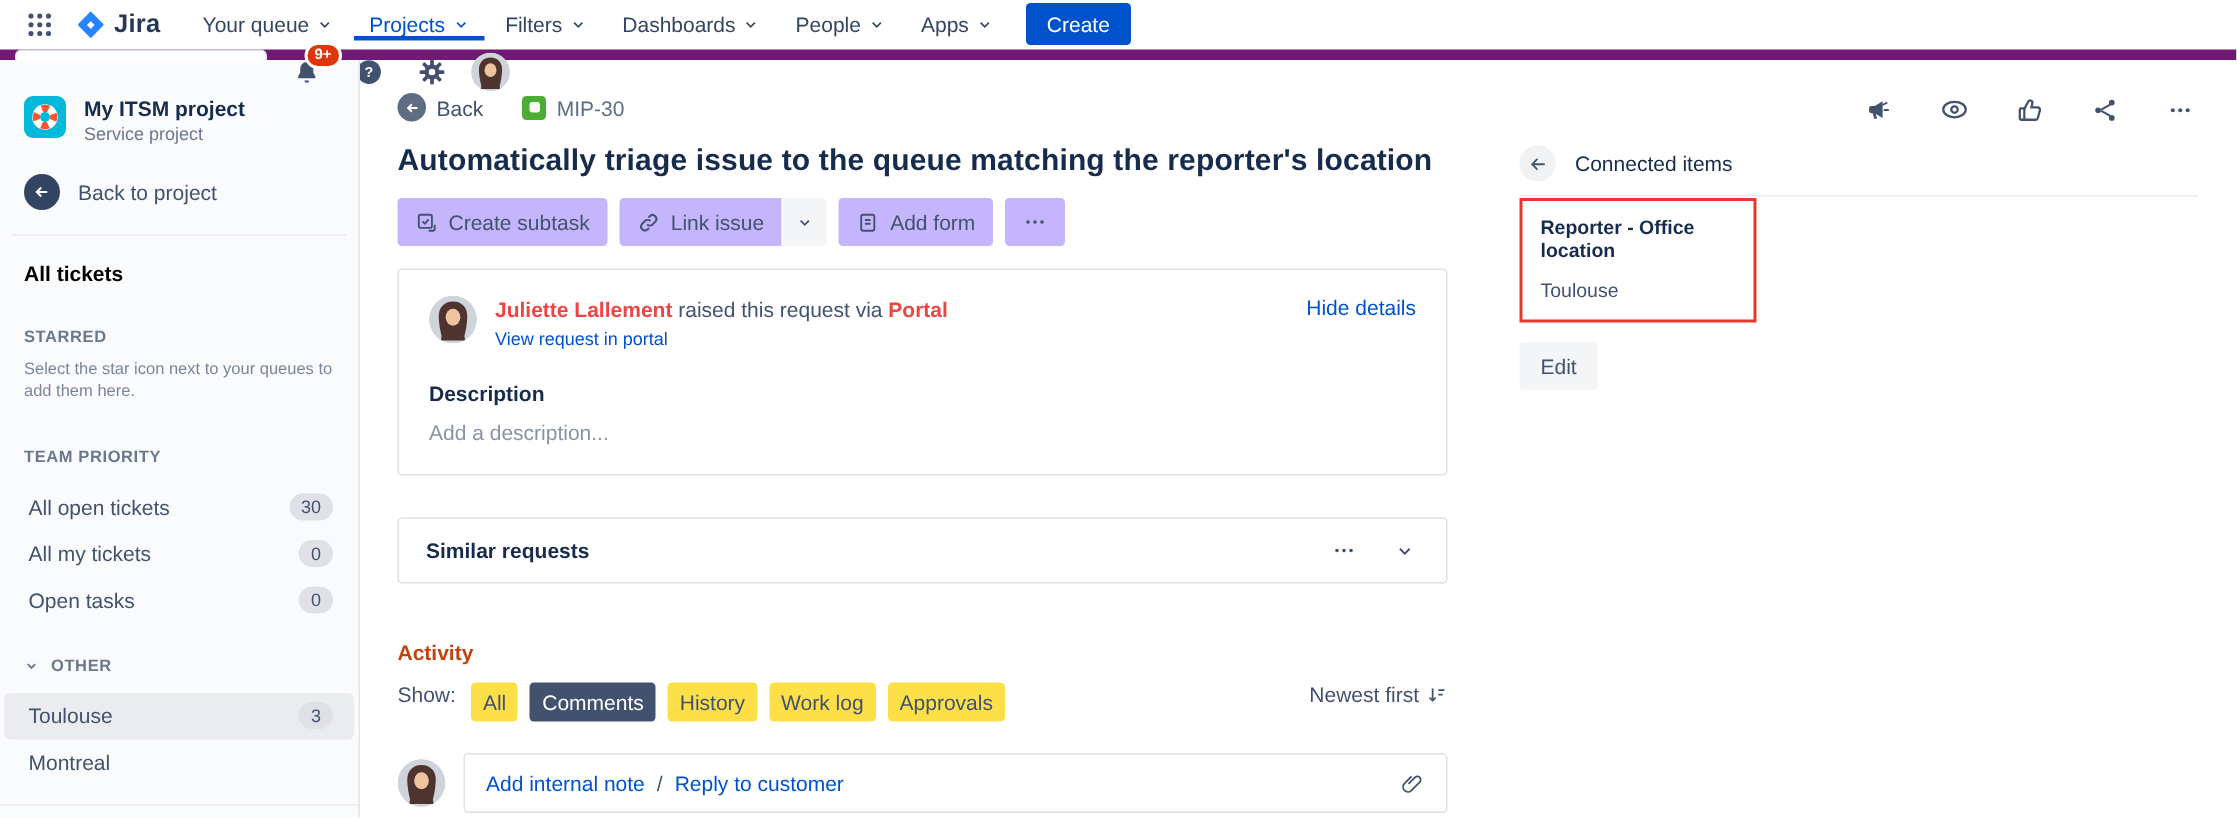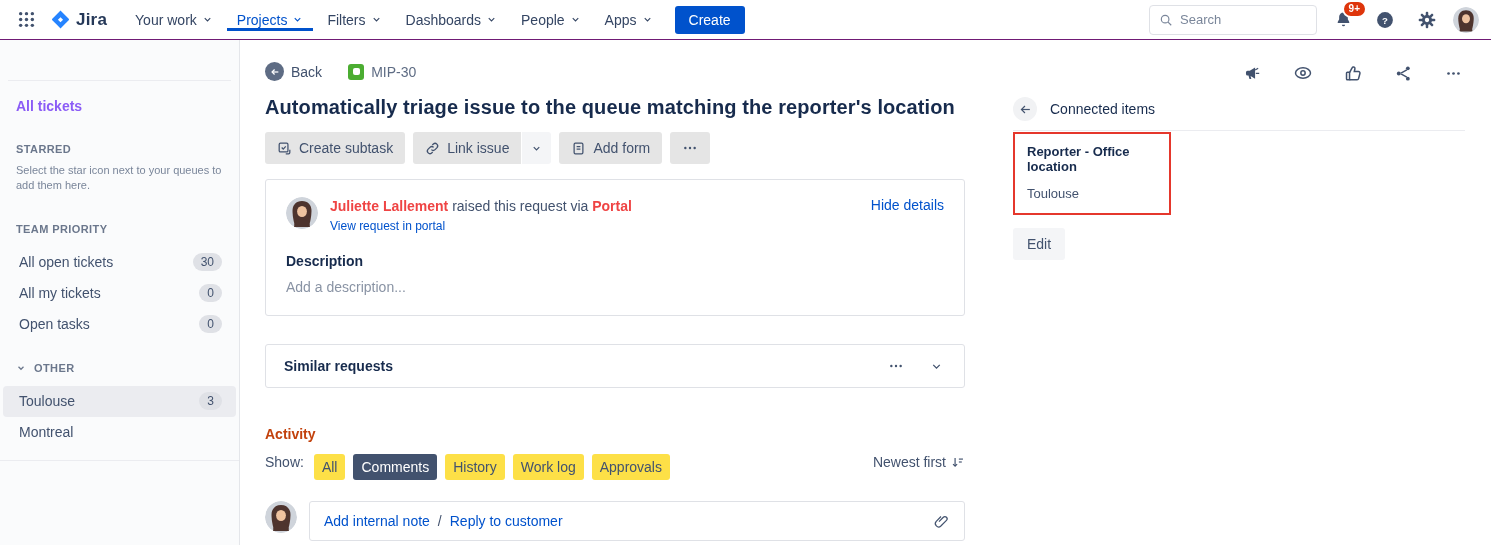--- a/index.html
+++ b/index.html
@@ -1,21 +1,21 @@
 <!DOCTYPE html>
 <html><head>
 <meta charset="utf-8">
 <style>
   * { margin:0; padding:0; box-sizing:border-box; }
   html,body { width:1491px; height:546px; overflow:hidden; background:#fff;
     font-family:"Liberation Sans", sans-serif; color:#172B4D; }
 
   
   .topnav { height:40px; display:flex; align-items:stretch; padding:0 12px 0 10px;
-    border-bottom:1px solid #701a75; background:#fff; }
+    border-bottom:7px solid #701a75; background:#fff;flex-direction:column; }
   .nav-left { display:flex; align-items:center; gap:4px; flex:1; }
   .icon-btn { display:flex; align-items:center; justify-content:center; width:32px; height:32px;
     border:none; background:transparent; border-radius:3px; cursor:pointer; }
   .logo { display:flex; align-items:center; gap:5px; padding:0 14px 0 4px; }
   .logo-text { font-size:17px; font-weight:700; color:#253858; letter-spacing:.2px; }
   .nav-item { display:flex; align-items:center; gap:5px; padding:0 10px; font-size:14px;
     font-weight:500; color:#344563; text-decoration:none; border-bottom:3px solid transparent;
     border-top:3px solid transparent; cursor:pointer; }
   .nav-item.active { color:#0052CC; border-bottom-color:#0052CC; }
   .nav-item.active svg polyline { stroke:#0052CC; }
@@ -42,21 +42,21 @@
   .sb-project { display:flex; gap:12px; padding:0 16px; align-items:flex-start; }
   .sb-proj-icon { width:28px; height:28px; border-radius:6px; background:#00B8D9; flex-shrink:0;
     display:flex; align-items:center; justify-content:center; }
   .sb-proj-name { font-weight:700; font-size:14px; color:#172B4D; }
   .sb-proj-type { font-size:12px; color:#6B778C; margin-top:2px; }
   .sb-back { display:flex; gap:12px; padding:0 16px; align-items:center; margin-top:20px; cursor:pointer; }
   .sb-back-circle { width:24px; height:24px; border-radius:50%; background:#344563; display:flex;
     align-items:center; justify-content:center; flex-shrink:0; }
   .sb-back-label { color:#42526E; }
   .sb-divider { height:1px; background:#EBECF0; margin:16px 8px 0 8px; }
-  .sb-all-tickets { font-weight:700; color:#8b5cf6; padding:0 16px; margin-top:17px; cursor:pointer; }
+  .sb-all-tickets { font-weight:700; color:#000000; padding:0 16px; margin-top:17px; cursor:pointer; }
   .sb-section { font-size:11px; font-weight:700; color:#6B778C; letter-spacing:.4px;
     padding:0 16px; margin-top:29px; }
   .sb-hint { font-size:11px; color:#7A869A; padding:0 14px 0 16px; margin-top:8px; line-height:1.4; }
   .sb-queue { display:flex; align-items:center; justify-content:space-between; height:31px;
     padding:0 14px 0 16px; color:#42526E; cursor:pointer; border-radius:4px; margin:0 3px; }
   .sb-queue:first-of-type { margin-top:0; }
   .sb-queue.selected { background:#EBECF0; }
   .sb-queues { margin-top:12px; }
   .sb-count { background:#DFE1E6; color:#42526E; font-size:12px; font-weight:500; border-radius:10px;
     padding:2px 8px; line-height:1.2; }
@@ -72,21 +72,21 @@
   .crumbs { display:flex; align-items:center; gap:26px; }
   .crumb-back { display:flex; align-items:center; gap:7px; color:#42526E; font-size:14px; cursor:pointer; }
   .back-circle { width:19px; height:19px; border-radius:50%; background:#5E6C84; display:flex;
     align-items:center; justify-content:center; }
   .crumb-issue { display:flex; align-items:center; gap:7px; color:#5E6C84; font-size:14px; cursor:pointer; }
   .task-icon { width:16px; height:16px; border-radius:3px; background:#4BAD31; display:flex;
     align-items:center; justify-content:center; }
   .task-icon i { width:7px; height:7px; background:#fff; border-radius:2px; display:block; }
   .page-title { font-size:20px; font-weight:700; color:#172B4D; margin-top:15px; letter-spacing:.1px; }
   .toolbar { display:flex; align-items:center; gap:8px; margin-top:13px; }
-  .btn-subtle { display:flex; align-items:center; gap:7px; background:#e5e5e5; border:none;
+  .btn-subtle { display:flex; align-items:center; gap:7px; background:#c4b5fd; border:none;
     border-radius:3px; height:32px; padding:0 12px; font-size:14px; font-weight:500; color:#42526E;
     cursor:pointer; font-family:"Liberation Sans", sans-serif; }
   .split { display:flex; align-items:stretch; }
   .split .btn-subtle.left { border-radius:3px 0 0 3px; }
   .split .btn-caret { display:flex; align-items:center; justify-content:center; width:30px;
     background:#F4F5F7; border:none; border-left:1px solid #fff; border-radius:0 3px 3px 0; cursor:pointer; }
 
   .card { width:700px; border:1px solid #DFE1E6; border-radius:3px; margin-top:15px; padding:17px 20px 20px 20px; }
   .card-head { display:flex; align-items:flex-start; gap:12px; }
   .card-head .avatar { width:32px; height:32px; }
@@ -104,21 +104,21 @@
   .similar-actions { margin-left:auto; display:flex; align-items:center; gap:20px; }
 
   .activity-title { font-size:14px; font-weight:700; color:#c2410c; margin-top:38px; }
   .show-row { display:flex; align-items:flex-start; gap:8px; margin-top:12px; width:700px; }
   .show-label { font-size:14px; color:#42526E; margin-right:2px; }
   .pill { background:#fde047; border:none; border-radius:3px; padding:5px 8px; font-size:14px;
     font-weight:500; color:#42526E; cursor:pointer; font-family:"Liberation Sans", sans-serif; }
   .pill.selected { background:#42526E; color:#fff; }
   .sort { margin-left:auto; display:flex; align-items:center; gap:5px; color:#42526E; font-size:14px;
     cursor:pointer; }
-  .composer-row { display:flex; gap:12px; margin-top:21px; align-items:flex-start; }
+  .composer-row { display:flex; gap:12px; margin-top:21px; align-items:center; }
   .composer-row .avatar { width:32px; height:32px; }
   .composer { flex:0 0 656px; border:1px solid #DFE1E6; border-radius:3px; height:40px; display:flex;
     align-items:center; padding:0 14px; gap:8px; }
   .composer .sep { color:#42526E; font-size:14px; }
   .composer .c-link { font-size:14px; font-weight:500; }
   .composer .clip { margin-left:auto; cursor:pointer; display:flex; }
 
   
   .panel { width:486px; flex-shrink:0; padding:22px 26px 0 8px; }
   .panel-icons { display:flex; justify-content:flex-end; align-items:center; gap:26px; height:22px; }
@@ -158,21 +158,21 @@
     </button>
     <a class="logo">
       <span>
         <svg width="21" height="21" viewBox="0 0 32 32">
           <path fill="#2684FF" d="M28.5 14.9 17.1 3.5 16 2.4l-8.6 8.6-3.9 3.9a1.55 1.55 0 0 0 0 2.2l7.8 7.8 4.7 4.7 8.6-8.6.1-.1 3.8-3.8a1.55 1.55 0 0 0 0-2.2zM16 20.2 12.1 16.3 16 12.4l3.9 3.9z"></path>
         </svg>
       </span>
       <span class="logo-text">Jira</span>
     </a>
     <a class="nav-item">
-      <span>Your work</span>
+      <span>Your queue</span>
       <svg width="11" height="11" viewBox="0 0 24 24">
           <polyline points="6 9 12 15 18 9" fill="none" stroke="#344563" stroke-width="2.4"></polyline>
         </svg>
     </a>
     <a class="nav-item active">
       <span>Projects</span>
       <svg width="11" height="11" viewBox="0 0 24 24">
           <polyline points="6 9 12 15 18 9" fill="none" stroke="#344563" stroke-width="2.4"></polyline>
         </svg>
     </a>
@@ -254,21 +254,43 @@
           <path d="M8 30a8 8 0 0 1 16 0z" fill="#4E342E"></path>
         </svg>
       </span>
     </a>
   </div>
 </header>
 
 <div class="shell">
 
   <nav class="sidebar">
-
+    <div class="sb-project">
+      <span class="sb-proj-icon">
+        <svg width="22" height="22" viewBox="0 0 24 24">
+          <circle cx="12" cy="12" r="9.3" fill="#fff"></circle>
+          <circle cx="12" cy="12" r="6.3" fill="none" stroke="#FF5630" stroke-width="5.2" stroke-dasharray="4.95 4.95" stroke-dashoffset="2.47"></circle>
+          <circle cx="12" cy="12" r="3.6" fill="#00B8D9"></circle>
+        </svg>
+      </span>
+      <div>
+        <div class="sb-proj-name">My ITSM project</div>
+        <div class="sb-proj-type">Service project</div>
+      </div>
+    </div>
+
+    <div class="sb-back">
+      <span class="sb-back-circle">
+        <svg width="12" height="12" viewBox="0 0 24 24" fill="none" stroke="#fff" stroke-width="2.6">
+            <line x1="19" y1="12" x2="6" y2="12"></line>
+            <polyline points="11 6 5 12 11 18"></polyline>
+          </svg>
+      </span>
+      <span class="sb-back-label">Back to project</span>
+    </div>
 
     <div class="sb-divider"></div>
 
     <div class="sb-all-tickets">All tickets</div>
 
     <div class="sb-section">STARRED</div>
     <div class="sb-hint">Select the star icon next to your queues to add them here.</div>
 
     <div class="sb-section">TEAM PRIORITY</div>
     <div class="sb-queues">

